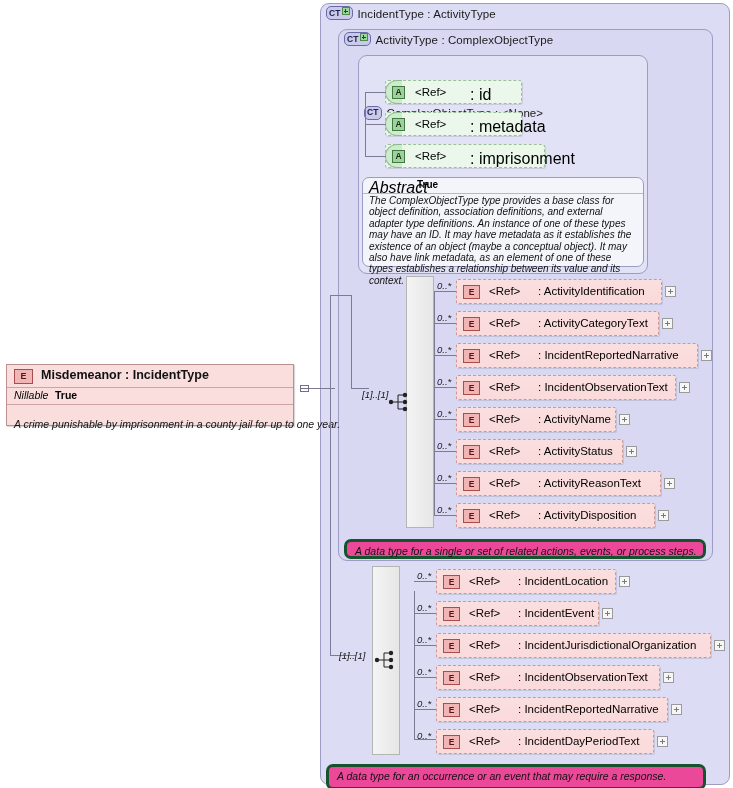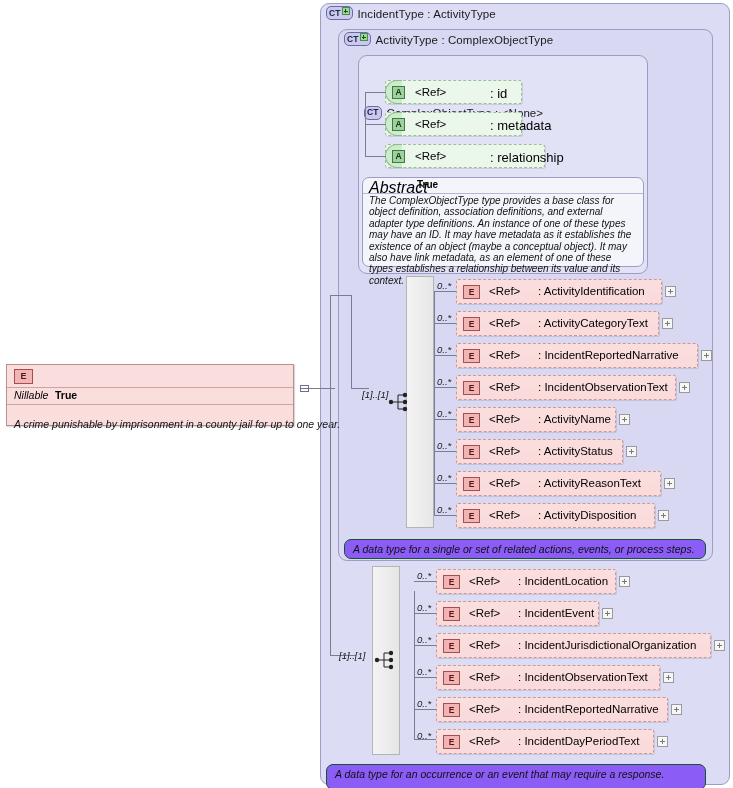--- a/index.html
+++ b/index.html
@@ -84,21 +84,21 @@
     position:absolute;left:6px;top:5px;
     width:13px;height:13px;
     background:#9ed19e;
     border:1px solid #3f7a3f;
     box-sizing:border-box;
     font-size:8.5px;font-weight:bold;
     text-align:center;line-height:11px;
     color:#14320f;
   }
   .attr-ref{position:absolute;left:29px;top:5px;font-size:11.5px;}
-  .attr-name{position:absolute;left:84px;top:5px;font-size:13px;white-space:nowrap;margin-left:20px;}
+  .attr-name{position:absolute;left:84px;top:5px;font-size:16px;white-space:nowrap;}
 
   
   .elem{
     position:absolute;
     height:25px;
     background:linear-gradient(to bottom,#fbdede,#fadada);
     border:1px dashed #c99a9a;
     border-radius:2px;
     box-sizing:border-box;
     box-shadow:1px 1px 0 rgba(0,0,0,.10);
@@ -190,22 +190,22 @@
     position:absolute;left:0;right:0;top:0;height:15px;border-bottom:1px solid #b6b6d2;
   }
   .docbox .abs-k{position:absolute;left:6px;top:1px;font-size:16px;font-style:italic;}
   .docbox .abs-v{position:absolute;left:54px;top:1px;font-size:10px;font-weight:bold;}
   .docbox .abs-text{
     position:absolute;left:6px;right:5px;top:17px;
     font-size:10px;font-style:italic;color:#111;line-height:11.4px;
   }
   .footdoc{
     position:absolute;
-    background:#8b5cf6;
-    border:1px solid #14532d;
+    background:#ec4899;
+    border:3px solid #14532d;
     border-radius:7px;
     box-sizing:border-box;
   }
   .footdoc .t{
     position:absolute;left:8px;top:3px;
     font-size:10.5px;font-style:italic;color:#111;white-space:nowrap;
   }
 
   
   .ln{position:absolute;background:#7b7b96;}
@@ -251,39 +251,40 @@
 <div class="attr" style="left:385px;top:112px;width:137px;">
   <div class="lead"></div>
   <div class="attr-badge">A</div>
   <div class="attr-ref">&lt;Ref&gt;</div>
   <div class="attr-name">: metadata</div>
 </div>
 <div class="attr" style="left:385px;top:144px;width:160px;">
   <div class="lead"></div>
   <div class="attr-badge">A</div>
   <div class="attr-ref">&lt;Ref&gt;</div>
-  <div class="attr-name">: relationship</div>
+  <div class="attr-name">: imprisonment</div>
 </div>
 
 <div class="ln lnv" style="left:365px;top:92px;height:64px;"></div>
 <div class="ln lnh" style="left:365px;top:92px;width:21px;"></div>
 <div class="ln lnh" style="left:365px;top:124px;width:21px;"></div>
 <div class="ln lnh" style="left:365px;top:156px;width:21px;"></div>
 
 <div class="docbox" style="left:362px;top:177px;width:282px;height:90px;">
   <div class="absrow">
     <div class="abs-k">Abstract</div>
     <div class="abs-v">True</div>
   </div>
   <div class="abs-text">The ComplexObjectType type provides a base class for object definition, association definitions, and external adapter type definitions. An instance of one of these types may have an ID. It may have metadata as it establishes the existence of an object (maybe a conceptual object). It may also have link metadata, as an element of one of these types establishes a relationship between its value and its context.</div>
 </div>
 
 <div class="rootbox" style="left:6px;top:364px;width:288px;height:62px;">
   <div class="hdr">
     <div class="hdr-badge">E</div>
+    <div class="hdr-title">Misdemeanor : IncidentType</div>
   </div>
   <div class="proprow">
     <div class="prop-k">Nillable</div>
     <div class="prop-v">True</div>
   </div>
   <div class="doc">A crime punishable by imprisonment in a county jail for up to one year.</div>
 </div>
 <div class="stub" style="left:300px;top:385px;"></div>
 
 <div class="ln lnh" style="left:309px;top:388px;width:26px;"></div>

